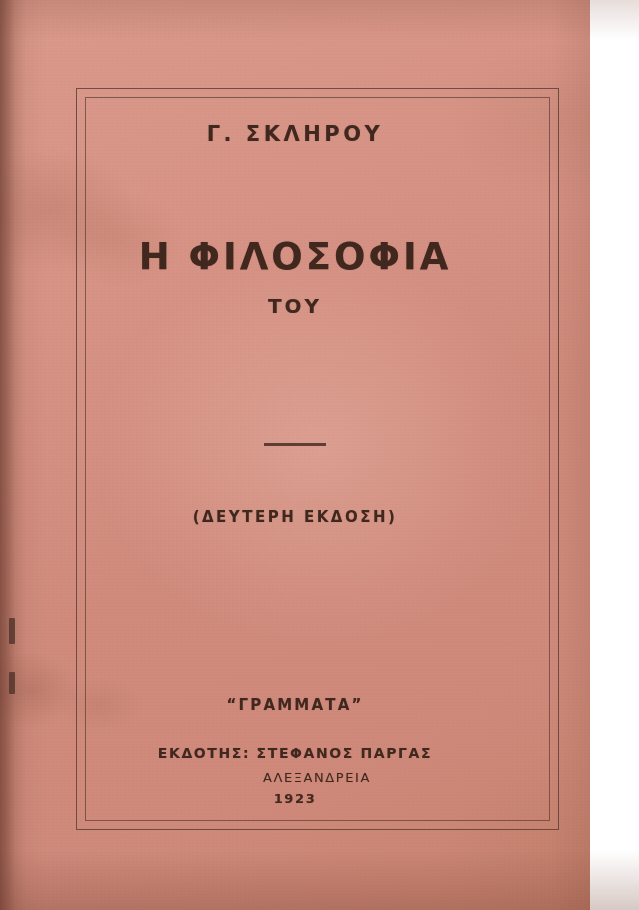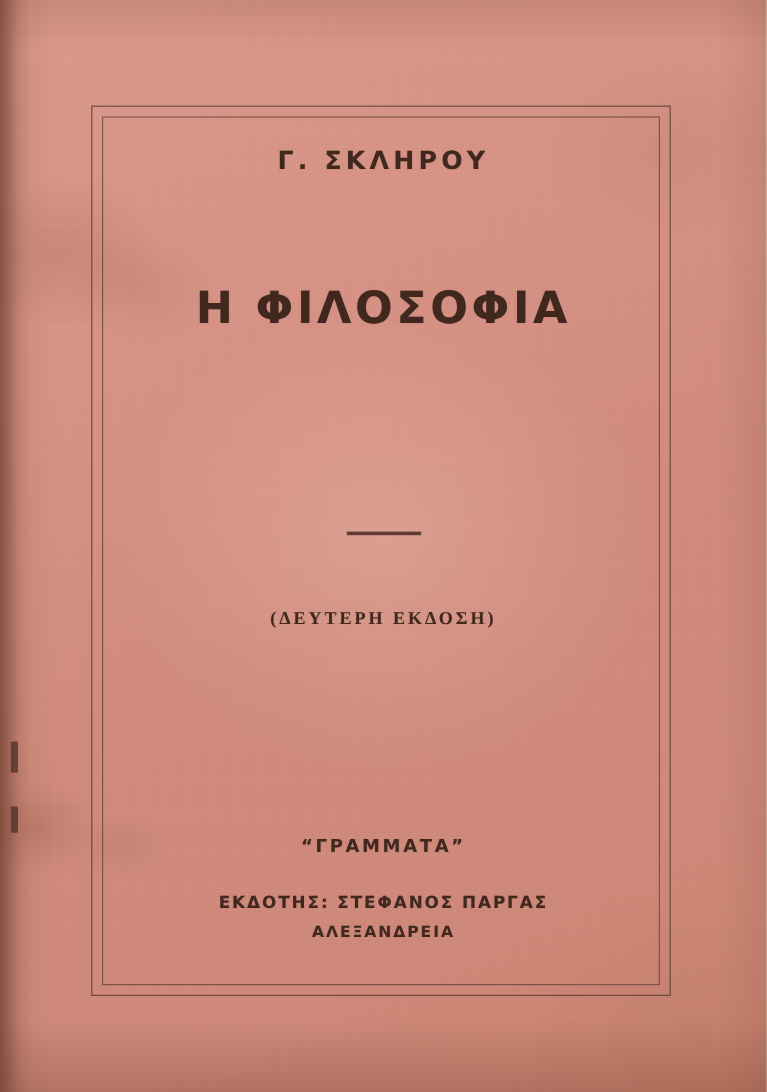--- a/index.html
+++ b/index.html
@@ -10,21 +10,21 @@
   body {
     width: 639px;
     height: 910px;
     overflow: hidden;
     font-family: "Liberation Sans", sans-serif;
   }
 
   
   .cover {
     position: relative;
-    width: 639px;
+    width: 590px;
     height: 910px;
     box-sizing: border-box;
     background:
       
       radial-gradient(ellipse 120px 90px at 52px 210px, rgba(140,80,60,0.20), rgba(140,80,60,0) 70%),
       radial-gradient(ellipse 90px 70px at 120px 240px, rgba(150,95,70,0.16), rgba(150,95,70,0) 70%),
       radial-gradient(ellipse 70px 55px at 30px 690px, rgba(120,70,50,0.22), rgba(120,70,50,0) 70%),
       radial-gradient(ellipse 60px 40px at 100px 705px, rgba(140,85,60,0.14), rgba(140,85,60,0) 70%),
       radial-gradient(ellipse 160px 110px at 560px 120px, rgba(150,95,75,0.12), rgba(150,95,75,0) 72%),
       radial-gradient(ellipse 200px 150px at 580px 860px, rgba(150,95,75,0.12), rgba(150,95,75,0) 72%),
@@ -152,40 +152,40 @@
     height: 3px;
     background: #4a2d23;
     opacity: .85;
   }
 
   .edition {
     top: 508px;
     font-size: 15px;
     letter-spacing: 2.5px;
     font-weight: 600;
-    font-family: Liberation Serif, serif;
   }
 
   .imprint-publisher {
     top: 696px;
     font-size: 15px;
     letter-spacing: 2.2px;
     font-weight: 700;
   }
   .imprint-editor {
     top: 745px;
     font-size: 14px;
     letter-spacing: 1.6px;
     font-weight: 600;
   }
   .imprint-city {
     top: 770px;
     font-size: 13px;
     letter-spacing: 1.6px;
-    font-weight: 700;
+    font-weight: 400;
+    margin-left: 22px;
   }
   .imprint-year {
     top: 791px;
     font-size: 13px;
     letter-spacing: 1.6px;
     font-weight: 600;
   }
 </style>
 </head>
 <body>
@@ -199,26 +199,28 @@
   <div class="staple s2"></div>
   <div class="bottom-shadow"></div>
 
   <div class="frame-outer"></div>
   <div class="frame-inner"></div>
 
   <div class="txt author">Γ. ΣΚΛΗΡΟΥ</div>
 
   <div class="txt title-line1">Η ΦΙΛΟΣΟΦΙΑ</div>
 
+  <div class="txt title-line2">ΤΟΥ</div>
 
 
   <div class="rule"></div>
 
   <div class="txt edition">(ΔΕΥΤΕΡΗ ΕΚΔΟΣΗ)</div>
 
   <div class="txt imprint-publisher">“ΓΡΑΜΜΑΤΑ”</div>
 
   <div class="txt imprint-editor">ΕΚΔΟΤΗΣ: ΣΤΕΦΑΝΟΣ ΠΑΡΓΑΣ</div>
 
   <div class="txt imprint-city">ΑΛΕΞΑΝΔΡΕΙΑ</div>
 
+  <div class="txt imprint-year">1923</div>
 
 </div>
 
 </body></html>

